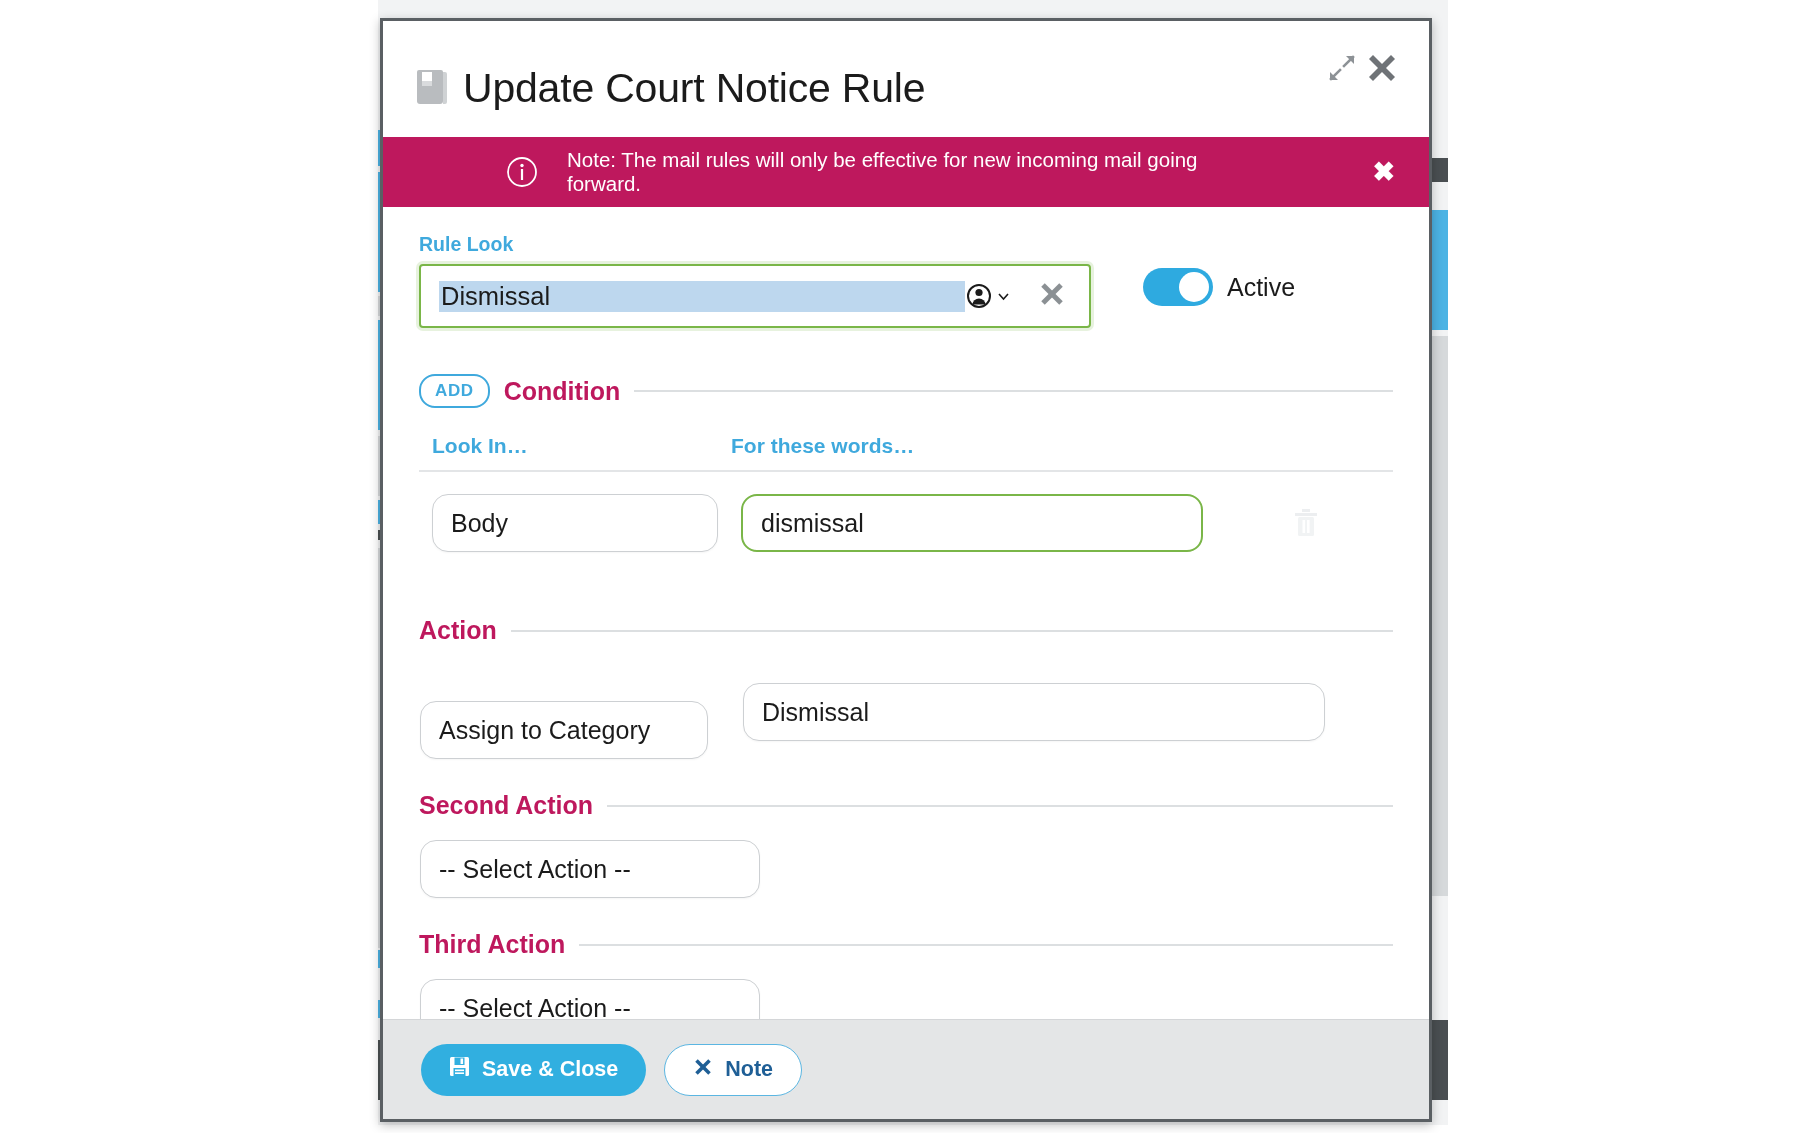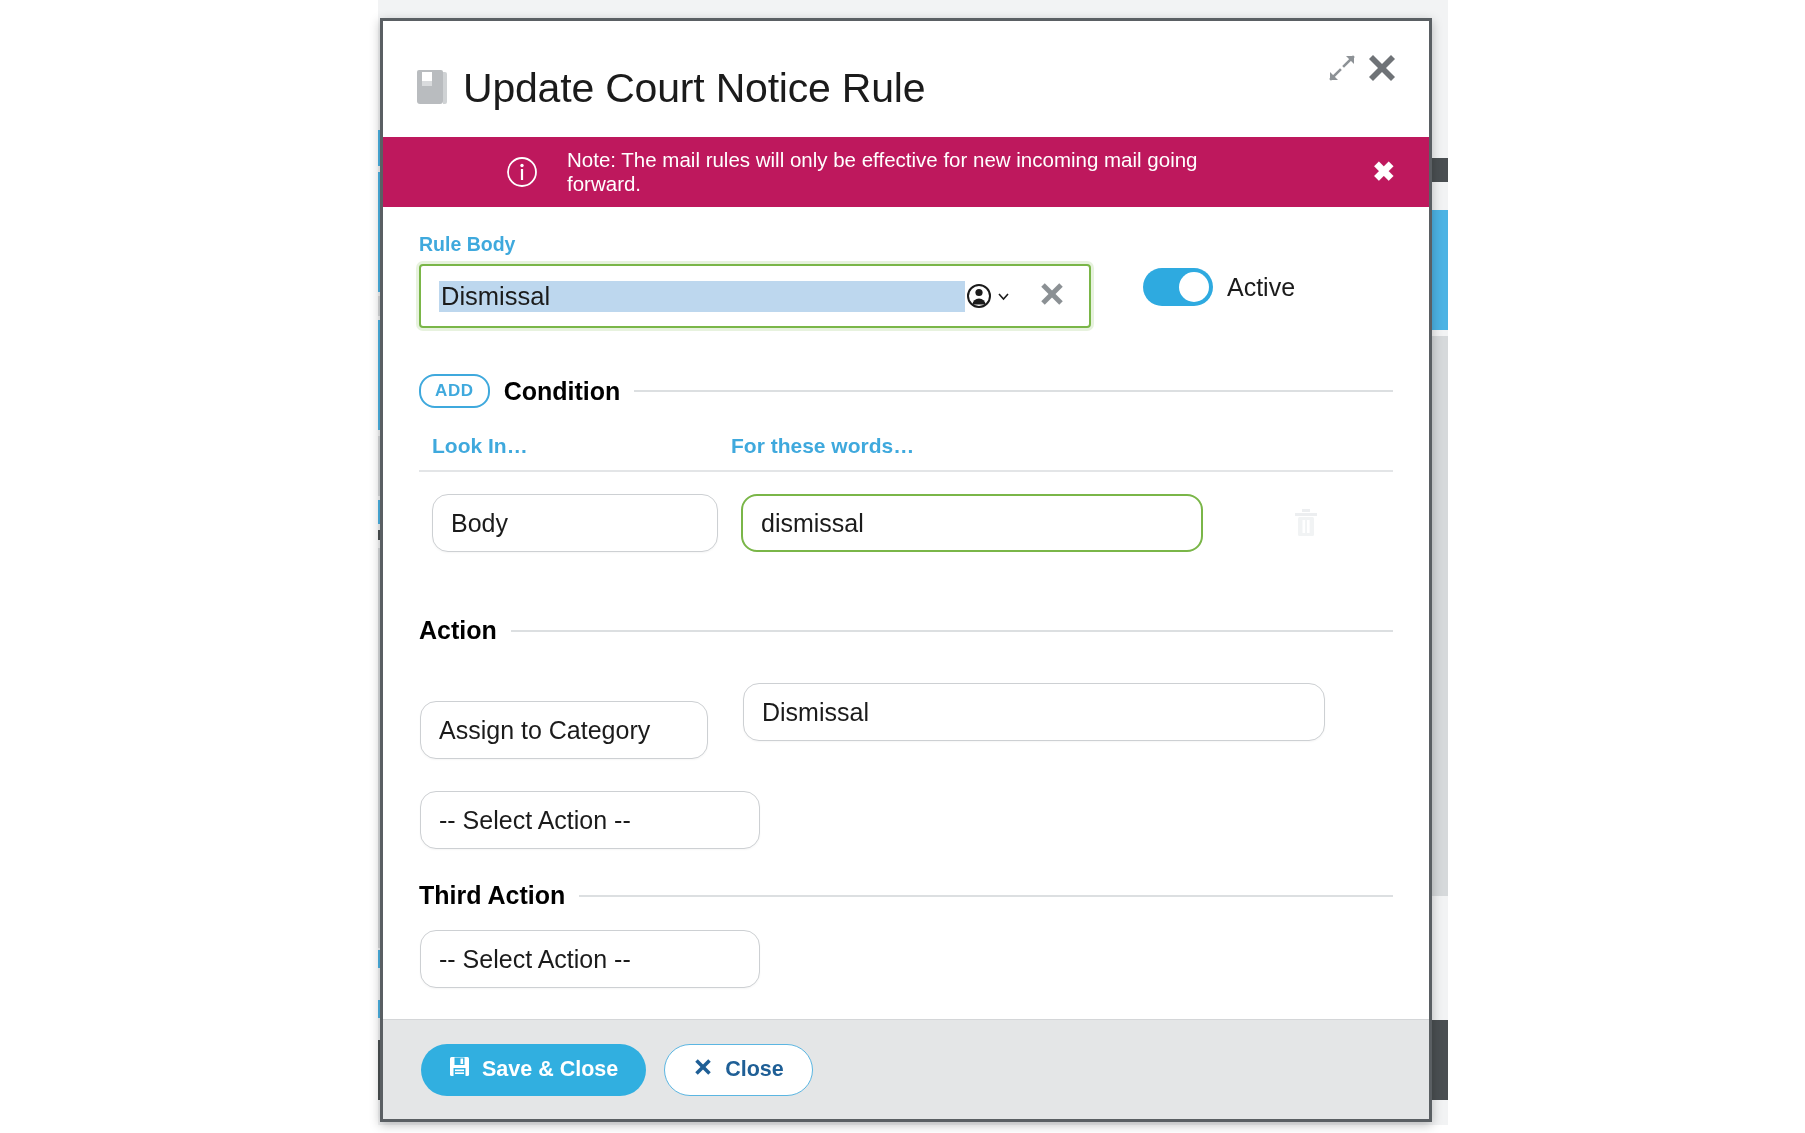--- a/index.html
+++ b/index.html
@@ -207,21 +207,21 @@
 
   
   .section {
     display: flex;
     align-items: center;
     gap: 14px;
     margin-top: 0;
   }
   .section-title {
     font-size: 25px;
-    color: #000000;
+    color: #be185d;
     font-weight: 700;
     white-space: nowrap;
   }
   .section-line {
     flex: 1 1 auto;
     height: 2px;
     background: #dcdfe1;
   }
   .add-pill {
     border: 2px solid #3fa9dd;
@@ -389,21 +389,21 @@
           <rect x="15.9" y="14" width="2.2" height="11" fill="#ffffff"></rect>
         </svg>
       </span>
       <div class="notice-text">Note: The mail rules will only be effective for new incoming mail going forward.</div>
       <span class="notice-close">✖</span>
     </div>
 
     <div class="modal-body">
 
       <div>
-        <div class="field-label">Rule Body</div>
+        <div class="field-label">Rule Look</div>
         <div class="rulename-row">
           <div class="rulename-wrap">
             <span class="rulename-value">Dismissal</span>
             <span class="rulename-icons">
               <span class="person-picker">
                 <svg width="28" height="28" viewBox="0 0 28 28">
                   <circle cx="14" cy="14" r="11" fill="none" stroke="#1b1b1b" stroke-width="2"></circle>
                   <circle cx="14" cy="10.5" r="3.6" fill="#1b1b1b"></circle>
                   <path d="M7.5 22.5 a6.5 6 0 0 1 13 0 z" fill="#1b1b1b"></path>
                 </svg>
@@ -463,20 +463,24 @@
           <span class="section-title">Action</span>
           <span class="section-line"></span>
         </div>
         <div class="action-row">
           <div class="input-box act-select">Assign to Category</div>
           <div class="input-box act-value">Dismissal</div>
         </div>
       </div>
 
       <div class="block-gap">
+        <div class="section">
+          <span class="section-title">Second Action</span>
+          <span class="section-line"></span>
+        </div>
         <div class="action-row">
           <div class="input-box sel-box">-- Select Action --</div>
         </div>
       </div>
 
       <div class="block-gap">
         <div class="section">
           <span class="section-title">Third Action</span>
           <span class="section-line"></span>
         </div>
@@ -503,19 +507,19 @@
       </div>
       <div class="btn btn-secondary">
         <span>
           <svg width="20" height="20" viewBox="0 0 20 20">
             <g stroke="#1f5f96" stroke-width="3.6" stroke-linecap="butt">
               <path d="M3.5 3.5 L16.5 16.5"></path>
               <path d="M16.5 3.5 L3.5 16.5"></path>
             </g>
           </svg>
         </span>
-        <span>Close</span>
+        <span>Note</span>
       </div>
     </div>
 
   </div>
   </div>
 </div>
 
 </body></html>

